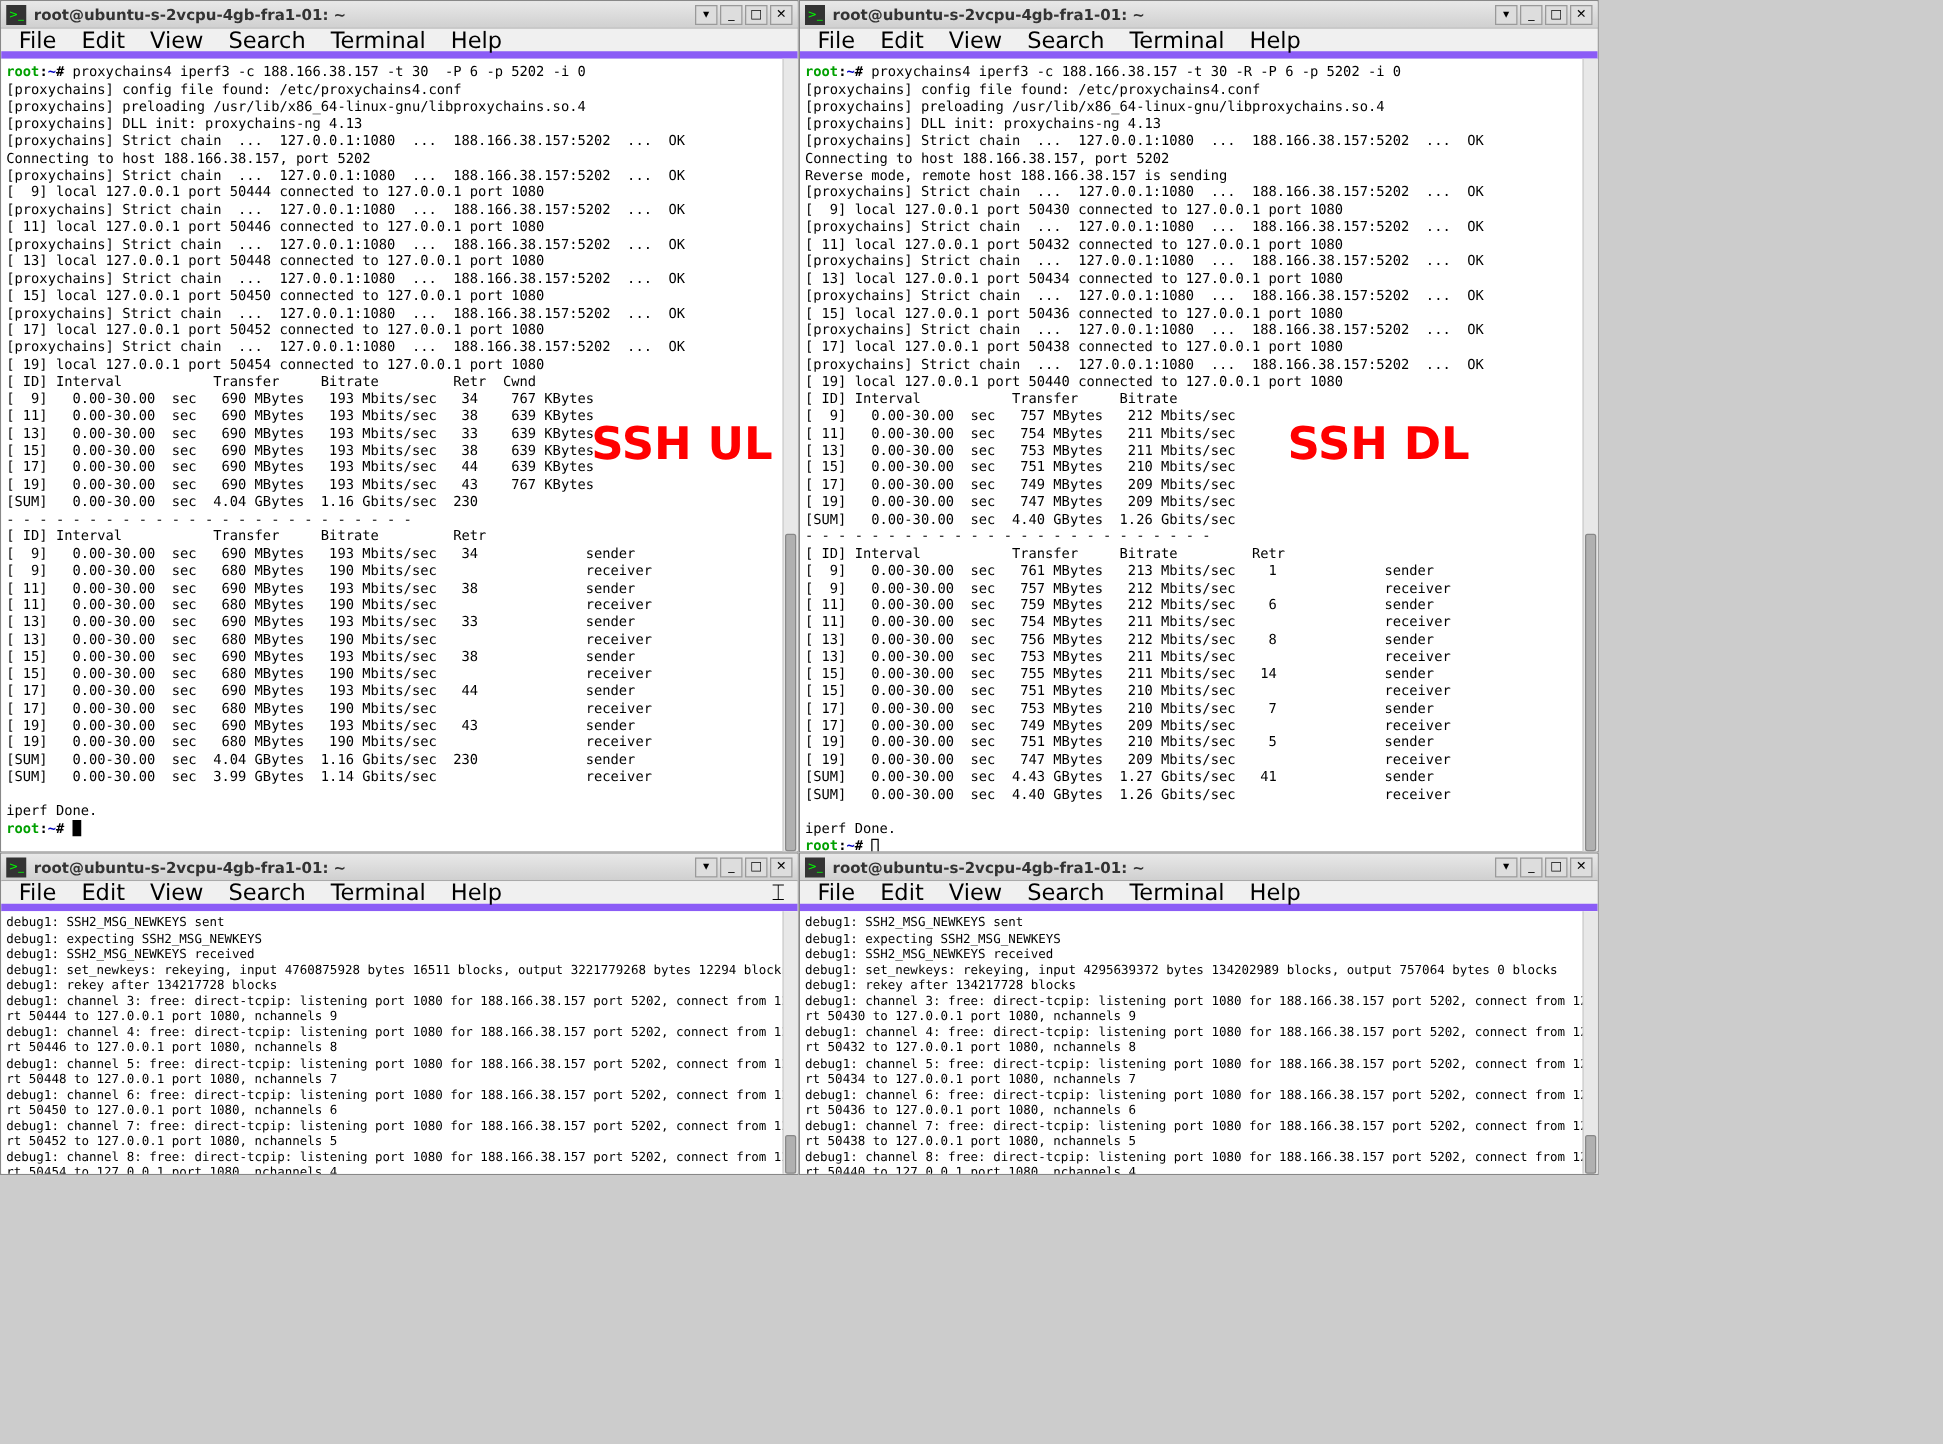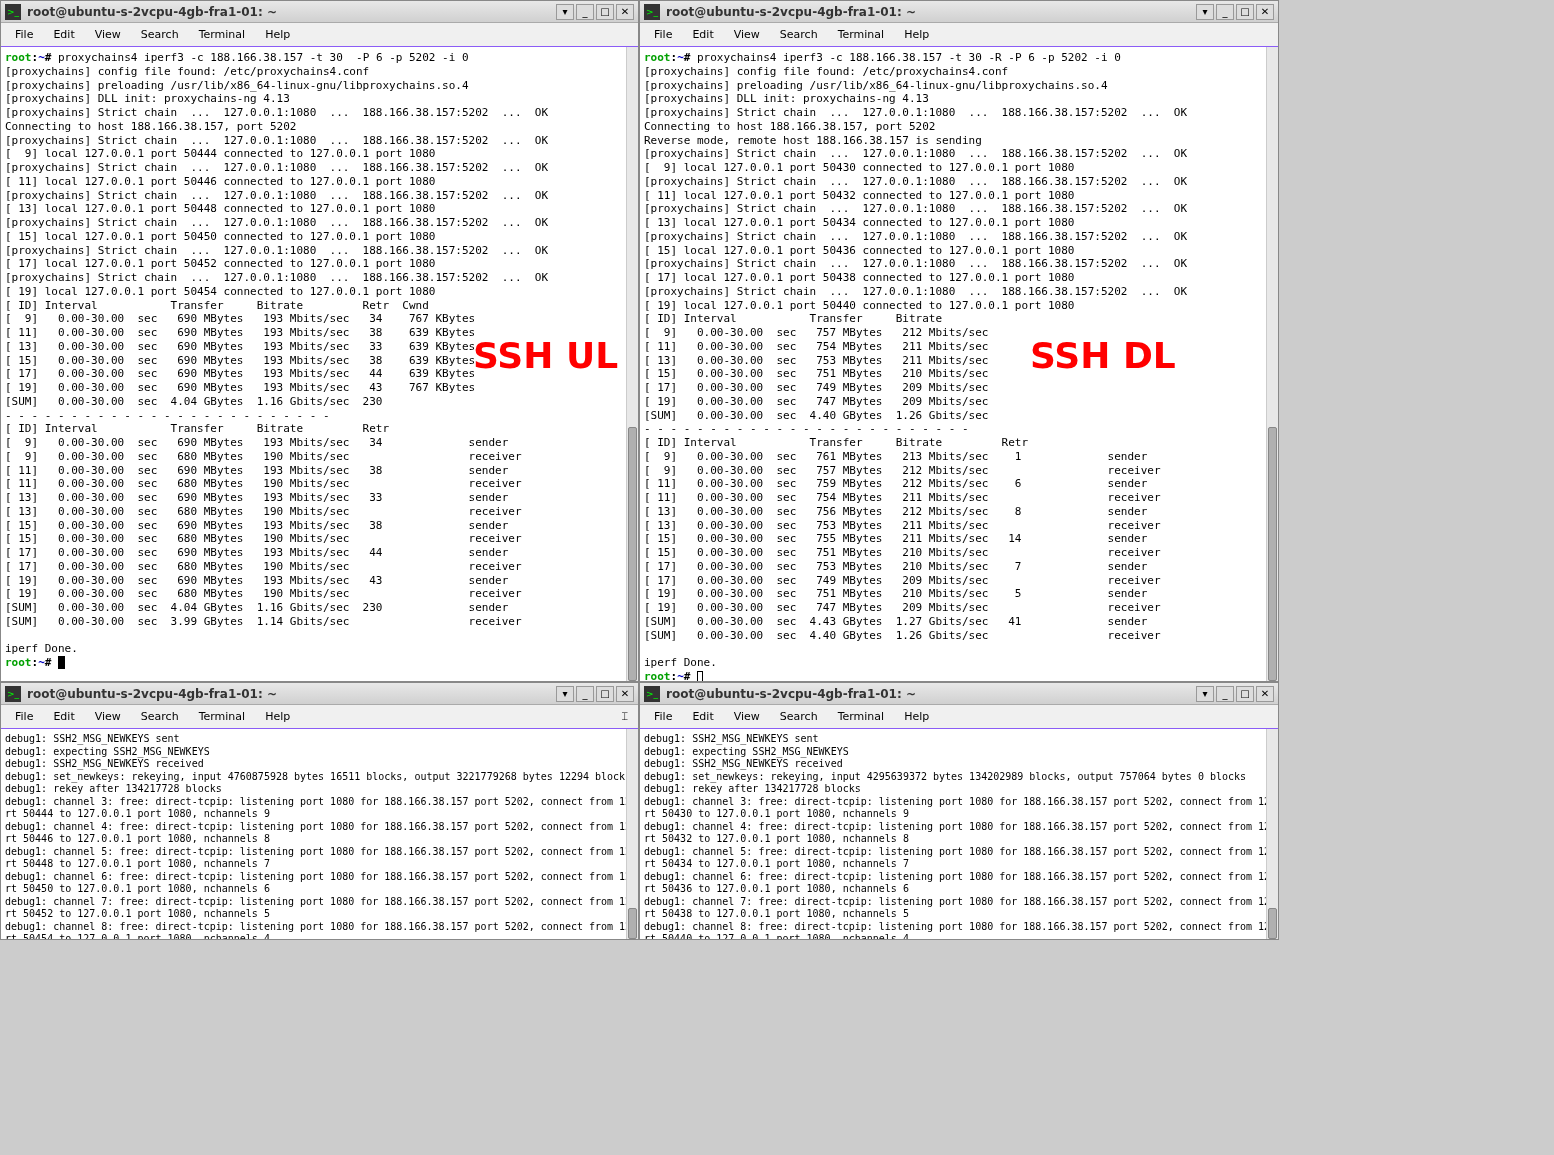--- a/index.html
+++ b/index.html
@@ -3,21 +3,21 @@
 <meta charset="utf-8">
 <style>
 * { margin:0; padding:0; box-sizing:border-box; }
 body { background:#ccc; font-family:"DejaVu Sans Mono","Liberation Mono",monospace; font-size:11px; width:1554px; height:1155px; position:relative; overflow:hidden; }
 .window { position:absolute; background:#fff; border:1px solid #888; display:flex; flex-direction:column; }
 .titlebar { background:linear-gradient(#e8e8e8,#d0d0d0); height:22px; display:flex; align-items:center; padding:0 4px; border-bottom:1px solid #aaa; font-family:"DejaVu Sans",sans-serif; font-size:12px; }
 .titlebar .icon { width:16px; height:16px; background:#333; margin-right:6px; display:flex; align-items:center; justify-content:center; color:#0f0; font-size:9px; }
 .titlebar .title { flex:1; text-align:left; color:#333; font-weight:bold; }
 .titlebar .btns { display:flex; gap:2px; }
 .titlebar .btn { width:18px; height:16px; background:#ddd; border:1px solid #999; display:flex; align-items:center; justify-content:center; font-size:10px; cursor:pointer; }
-.menubar { background:#f0f0f0; height:24px; display:flex; align-items:center; padding:0 4px; border-bottom:1px solid #8b5cf6; font-family:"DejaVu Sans",sans-serif; font-size:11px; }
+.menubar { background:#f0f0f0; height:24px; display:flex; align-items:center; padding:0 4px; border-bottom:6px solid #8b5cf6; font-family:"DejaVu Sans",sans-serif; font-size:18px; }
 .menubar .menu { padding:2px 10px; cursor:pointer; }
 .term { flex:1; background:#fff; color:#000; padding:4px 4px; overflow:hidden; white-space:pre; line-height:1.25; position:relative; }
 .term .prompt-root { color:#00a000; font-weight:bold; }
 .term .prompt-colon { color:#000; font-weight:bold; }
 .term .prompt-path { color:#0000c0; font-weight:bold; }
 .cursor { display:inline-block; width:7px; height:13px; background:#000; vertical-align:text-bottom; }
 .cursor.hollow { background:transparent; border:1px solid #000; width:6px; height:12px; }
 .label { position:absolute; font-family:"DejaVu Sans",Arial,sans-serif; font-size:36px; font-weight:bold; color:#ff0000; pointer-events:none; z-index:10; }
 .scrollbar { position:absolute; right:0; top:46px; bottom:0; width:12px; background:#e8e8e8; border-left:1px solid #ccc; }
 .scrollthumb { position:absolute; left:1px; right:1px; background:#b0b0b0; border:1px solid #888; border-radius:2px; }

